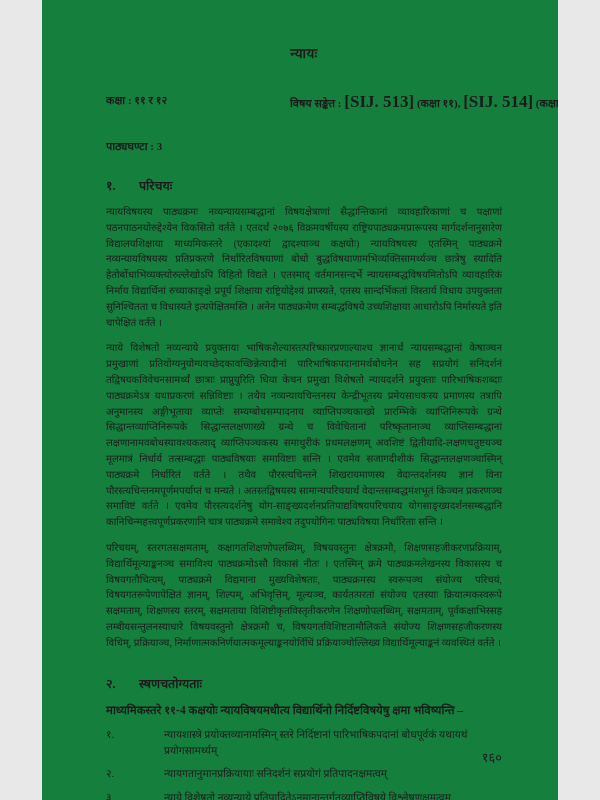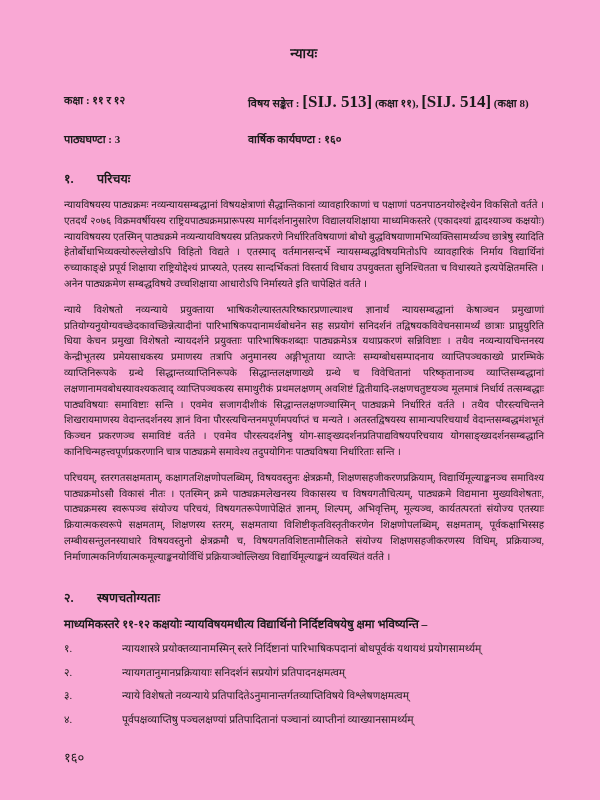--- a/index.html
+++ b/index.html
@@ -1,38 +1,38 @@
 <!DOCTYPE html>
 <html><head>
 <meta charset="utf-8">
 <style>
   html,body{margin:0;padding:0;background:#e8e8e8;}
   .page{
     position:relative;
-    width:600px;height:800px;
+    width:516px;height:800px;
     margin:0 auto;
-    background:#f9a8d4;
+    background:#15803d;
     color:#1b1b1b;
     font-family:"Liberation Serif", serif;
     overflow:hidden;
     box-sizing:border-box;
     padding:44px 56px 0 64px;
   }
   .title{
     margin:0;
     text-align:center;
     font-size:13.5px;
     font-weight:700;
     letter-spacing:.5px;
   }
   .meta{
     margin-top:30px;
     display:grid;
     grid-template-columns:184px 1fr;
-    row-gap:19px;
+    row-gap:26px;
     font-size:11px;
     font-weight:700;
   }
   .meta-item{white-space:nowrap;}
   .latin{font-family:"Liberation Serif", serif;font-weight:700;font-size:17px;}
   .sec-heading{
     display:flex;
     margin-top:24px;
     font-size:12.5px;
     font-weight:700;
@@ -57,21 +57,21 @@
     margin-top:8px;
     font-size:10.5px;
     line-height:1.5;
   }
   .goal-num{width:30px;flex:none;}
   .goal-text{flex:1;margin-left:28px;}
   .footer{
     position:absolute;
     left:64px;right:56px;bottom:34px;
     display:flex;
-    justify-content:space-between;
+    justify-content:flex-end;
     align-items:baseline;
   }
   .footer-page{font-size:13px;}
   .footer-src{font-style:italic;font-size:10px;color:#222;}
 </style>
 </head>
 <body>
 
 <div class="page">
 
@@ -80,38 +80,37 @@
   <div class="meta">
     <div class="meta-item">कक्षा : ११ र १२</div>
     <div class="meta-item">
       <span>विषय सङ्केत :</span>
       <span class="latin">[SIJ. 513]</span>
       <span>(कक्षा ११),</span>
       <span class="latin">[SIJ. 514]</span>
       <span>(कक्षा 8)</span>
     </div>
     <div class="meta-item">पाठ्यघण्टा : 3</div>
-    <div class="meta-item">वार्षिक कार्यघण्टा : १६०</div>
   </div>
 
   <div class="sec-heading">
     <span class="sec-num">१.</span>
     <span>परिचयः</span>
   </div>
 
   <p class="body">न्यायविषयस्य पाठ्यक्रमः नव्यन्यायसम्बद्धानां विषयक्षेत्राणां सैद्धान्तिकानां व्यावहारिकाणां च पक्षाणां पठनपाठनयोरुद्देश्येन विकसितो वर्तते । एतदर्थं २०७६ विक्रमवर्षीयस्य राष्ट्रियपाठ्यक्रमप्रारूपस्य मार्गदर्शनानुसारेण विद्यालयशिक्षाया माध्यमिकस्तरे (एकादश्यां द्वादश्याञ्च कक्षयोः) न्यायविषयस्य एतस्मिन् पाठ्यक्रमे नव्यन्यायविषयस्य प्रतिप्रकरणे निर्धारितविषयाणां बोधो बुद्धविषयाणामभिव्यक्तिसामर्थ्यञ्च छात्रेषु स्यादिति हेतोर्बोधाभिव्यक्त्योरुल्लेखोऽपि विहितो विद्यते । एतस्माद् वर्तमानसन्दर्भे न्यायसम्बद्धविषयमितोऽपि व्यावहारिकं निर्माय विद्यार्थिनां रुच्याकाङ्क्षे प्रपूर्य शिक्षाया राष्ट्रियोद्देश्यं प्राप्स्यते, एतस्य सान्दर्भिकतां विस्तार्य विधाय उपयुक्तता सुनिश्चितता च विधास्यते इत्यपेक्षितमस्ति । अनेन पाठ्यक्रमेण सम्बद्धविषये उच्चशिक्षाया आधारोऽपि निर्मास्यते इति चापेक्षितं वर्तते ।</p>
   <p class="body">न्याये विशेषतो नव्यन्याये प्रयुक्ताया भाषिकशैल्यास्तत्परिष्कारप्रणाल्याश्च ज्ञानार्थं न्यायसम्बद्धानां केषाञ्चन प्रमुखाणां प्रतियोग्यनुयोग्यवच्छेदकावच्छिन्नेत्यादीनां पारिभाषिकपदानामर्थबोधनेन सह सप्रयोगं सनिदर्शनं तद्विषयकविवेचनसामर्थ्यं छात्राः प्राप्नुयुरिति धिया केचन प्रमुखा विशेषतो न्यायदर्शने प्रयुक्ताः पारिभाषिकशब्दाः पाठ्यक्रमेऽत्र यथाप्रकरणं सन्निविष्टाः । तथैव नव्यन्यायचिन्तनस्य केन्द्रीभूतस्य प्रमेयसाधकस्य प्रमाणस्य तत्रापि अनुमानस्य अङ्गीभूताया व्याप्तेः सम्यग्बोधसम्पादनाय व्याप्तिपञ्चकाख्ये प्रारम्भिके व्याप्तिनिरूपके ग्रन्थे सिद्धान्तव्याप्तिनिरूपके सिद्धान्तलक्षणाख्ये ग्रन्थे च विवेचितानां परिष्कृतानाञ्च व्याप्तिसम्बद्धानां लक्षणानामवबोधस्यावश्यकत्वाद् व्याप्तिपञ्चकस्य समाथुरीकं प्रथमलक्षणम् अवशिष्टं द्वितीयादि-लक्षणचतुष्टयञ्च मूलमात्रं निर्धार्य तत्सम्बद्धाः पाठ्यविषयाः समाविष्टाः सन्ति । एवमेव सजागदीशीकं सिद्धान्तलक्षणञ्चास्मिन् पाठ्यक्रमे निर्धारितं वर्तते । तथैव पौरस्त्यचिन्तने शिखरायमाणस्य वेदान्तदर्शनस्य ज्ञानं विना पौरस्त्यचिन्तनमपूर्णमपर्याप्तं च मन्यते । अतस्तद्विषयस्य सामान्यपरिचयार्थं वेदान्तसम्बद्धमंशभूतं किञ्चन प्रकरणञ्च समाविष्टं वर्तते । एवमेव पौरस्त्यदर्शनेषु योग-साङ्ख्यदर्शनप्रतिपाद्यविषयपरिचयाय योगसाङ्ख्यदर्शनसम्बद्धानि कानिचिन्महत्त्वपूर्णप्रकरणानि चात्र पाठ्यक्रमे समावेश्य तदुपयोगिनः पाठ्यविषया निर्धारिताः सन्ति ।</p>
   <p class="body">परिचयम्, स्तरगतसक्षमताम्, कक्षागतशिक्षणोपलब्धिम्, विषयवस्तुनः क्षेत्रक्रमौ, शिक्षणसहजीकरणप्रक्रियाम्, विद्यार्थिमूल्याङ्कनञ्च समाविश्य पाठ्यक्रमोऽसौ विकासं नीतः । एतस्मिन् क्रमे पाठ्यक्रमलेखनस्य विकासस्य च विषयगतौचित्यम्, पाठ्यक्रमे विद्यमाना मुख्यविशेषताः, पाठ्यक्रमस्य स्वरूपञ्च संयोज्य परिचयं, विषयगतरूपेणापेक्षितं ज्ञानम्, शिल्पम्, अभिवृत्तिम्, मूल्यञ्च, कार्यतत्परतां संयोज्य एतस्याः क्रियात्मकस्वरूपे सक्षमताम्, शिक्षणस्य स्तरम्, सक्षमताया विशिष्टीकृतविस्तृतीकरणेन शिक्षणोपलब्धिम्, सक्षमताम्, पूर्वकक्षाभिस्सह लम्बीयसन्तुलनस्याधारे विषयवस्तुनो क्षेत्रक्रमौ च, विषयगतविशिष्टतामौलिकते संयोज्य शिक्षणसहजीकरणस्य विधिम्, प्रक्रियाञ्च, निर्माणात्मकनिर्णयात्मकमूल्याङ्कनयोर्विधिं प्रक्रियाञ्चोल्लिख्य विद्यार्थिमूल्याङ्कनं व्यवस्थितं वर्तते ।</p>
 
   <div class="sec-heading">
     <span class="sec-num">२.</span>
     <span>स्षणचतोग्यताः</span>
   </div>
 
-  <div class="sec2-intro">माध्यमिकस्तरे ११-१२ कक्षयोः न्यायविषयमधीत्य विद्यार्थिनो निर्दिष्टविषयेषु क्षमा भविष्यन्ति –</div>
+  <div class="sec2-intro">माध्यमिकस्तरे ११-4 कक्षयोः न्यायविषयमधीत्य विद्यार्थिनो निर्दिष्टविषयेषु क्षमा भविष्यन्ति –</div>
 
   <div class="goal-list">
     <div class="goal-item">
       <span class="goal-num">१.</span>
       <span class="goal-text">न्यायशास्त्रे प्रयोक्तव्यानामस्मिन् स्तरे निर्दिष्टानां पारिभाषिकपदानां बोधपूर्वकं यथायथं प्रयोगसामर्थ्यम्</span>
     </div>
     <div class="goal-item">
       <span class="goal-num">२.</span>
       <span class="goal-text">न्यायगतानुमानप्रक्रियायाः सनिदर्शनं सप्रयोगं प्रतिपादनक्षमत्वम्</span>
     </div>

